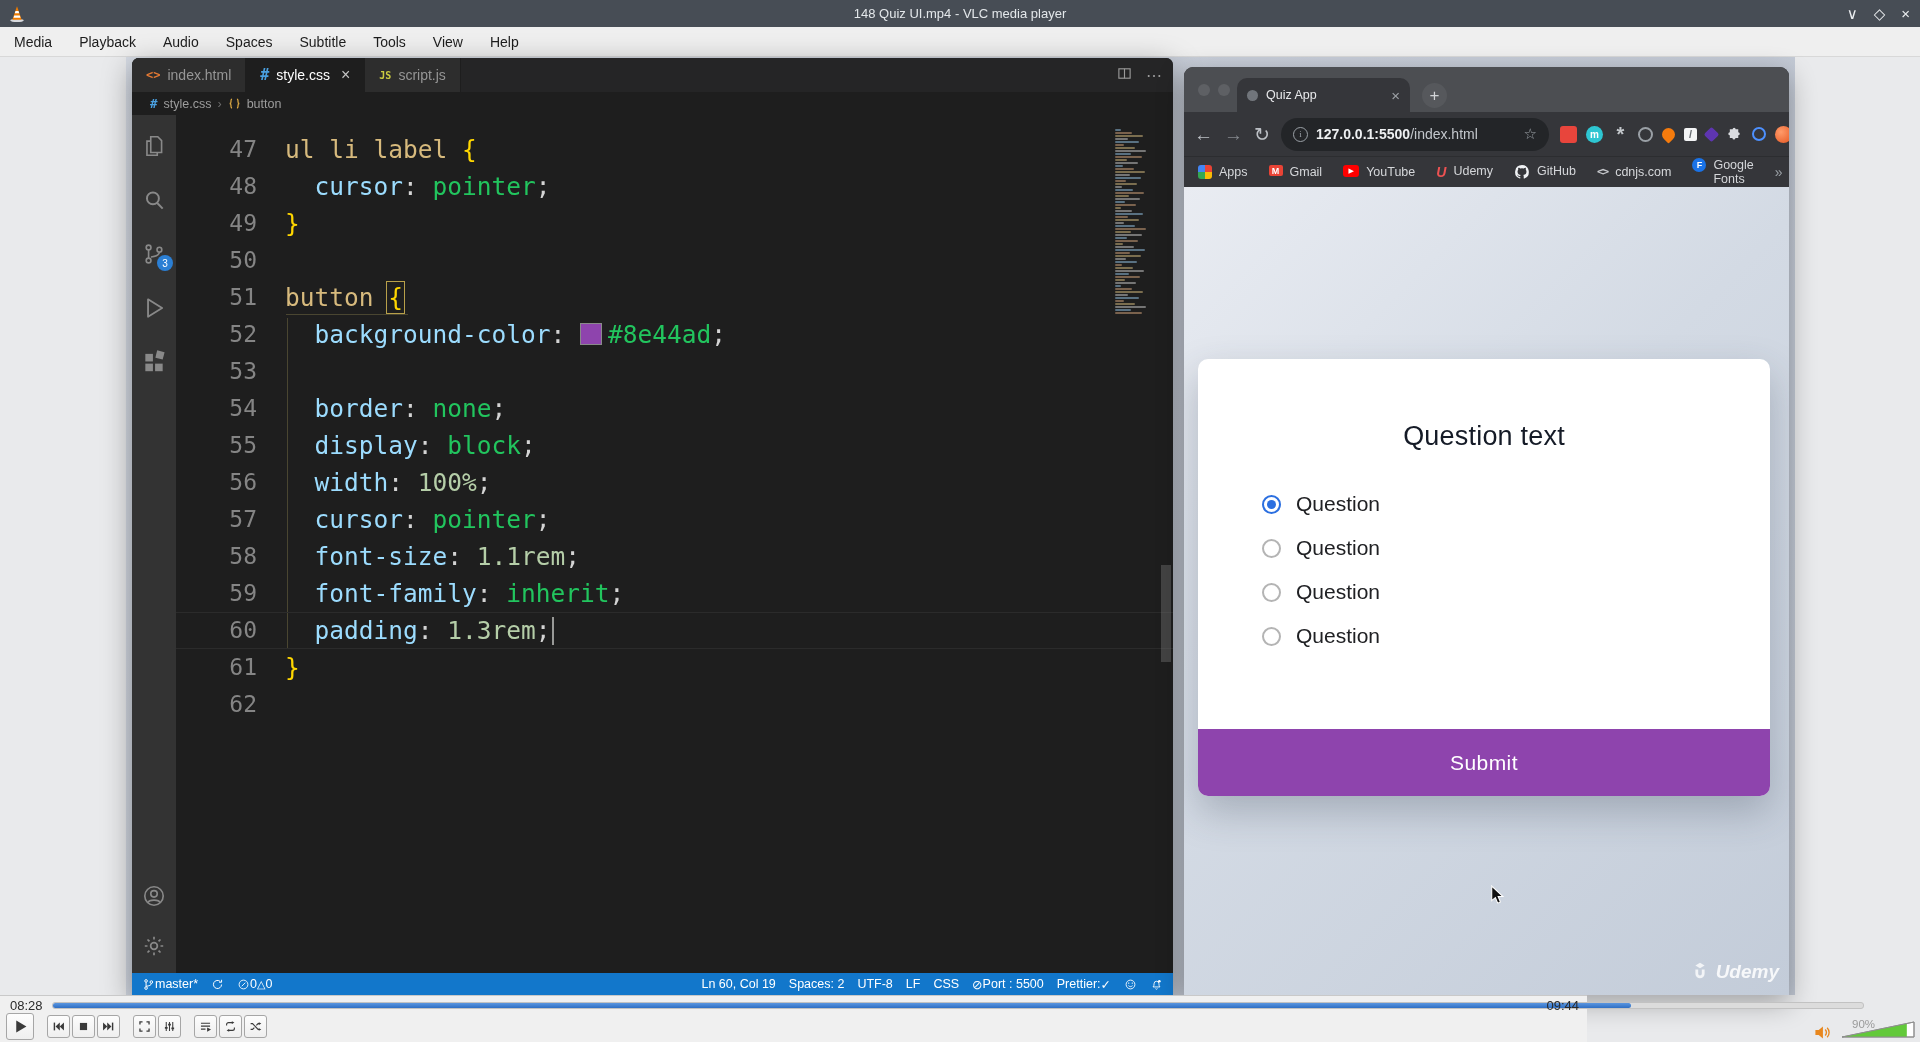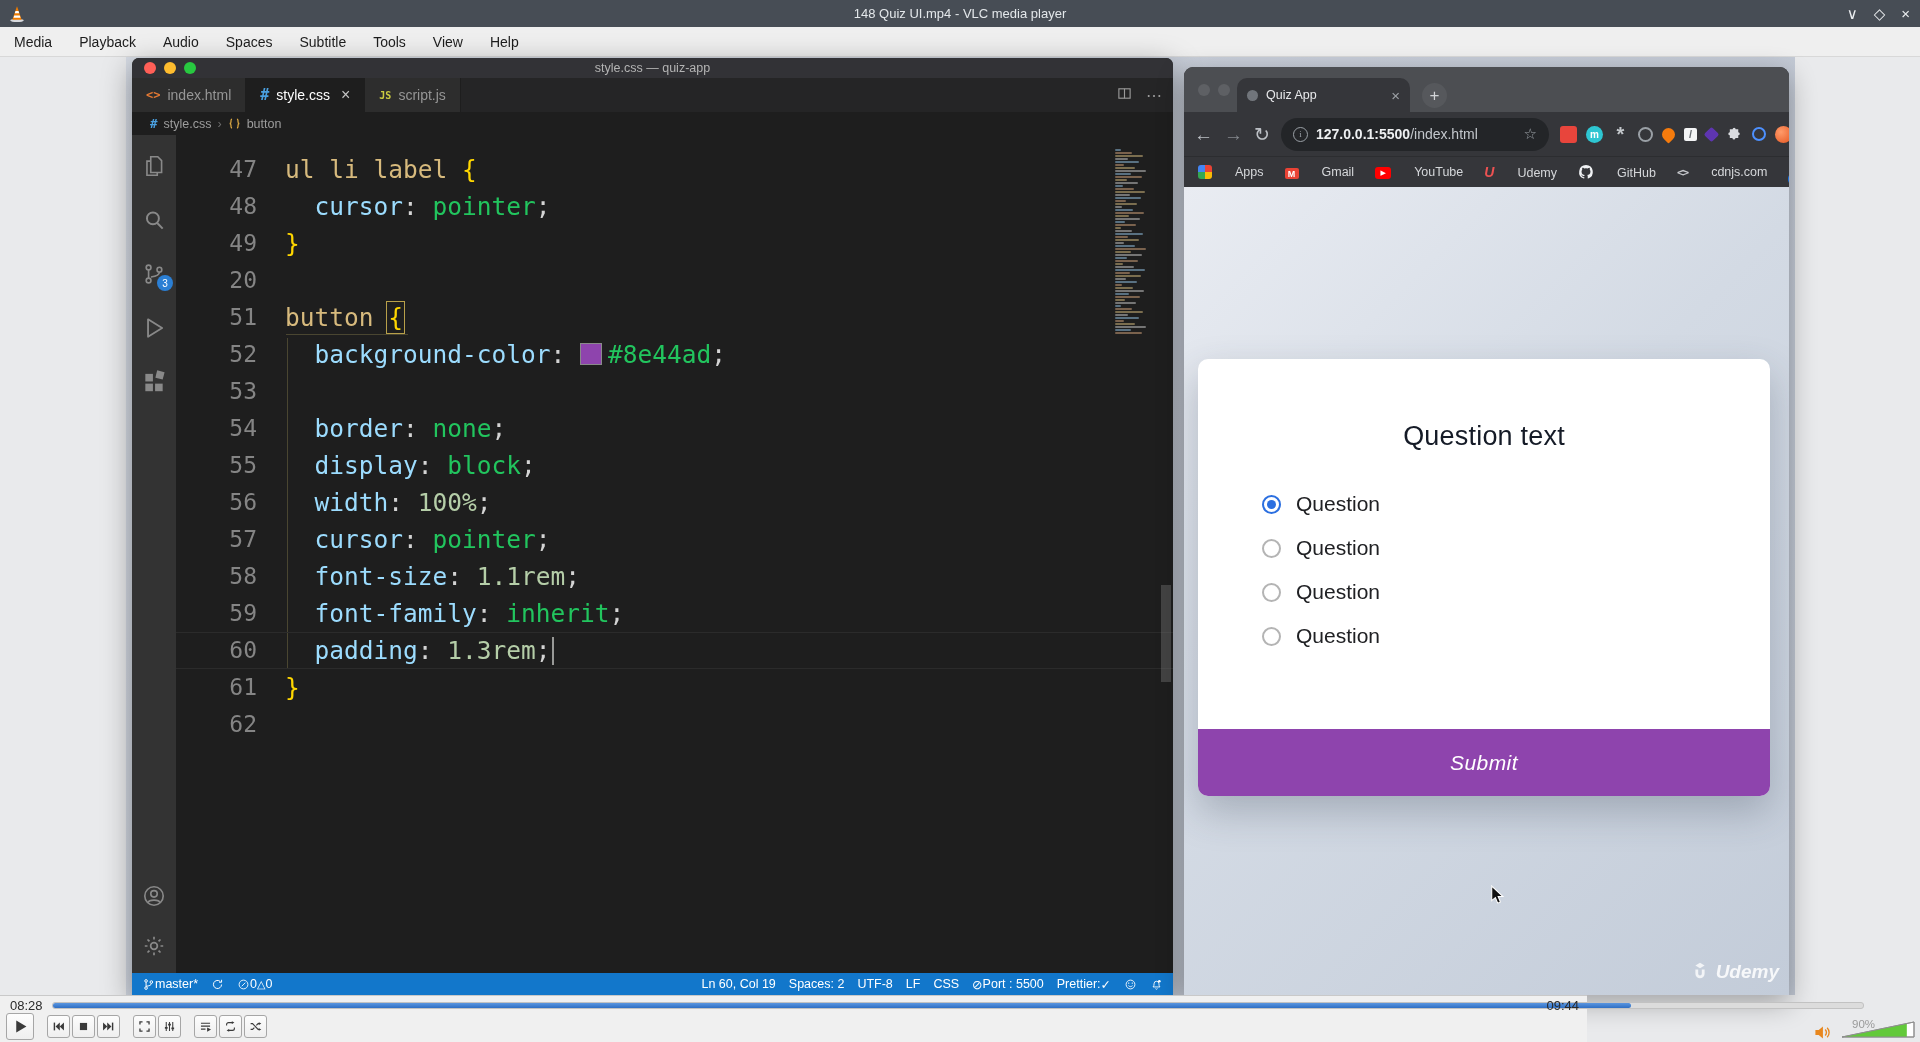--- a/index.html
+++ b/index.html
@@ -109,42 +109,42 @@
   .ext-gray-flower{color:#c3c7cb;font-size:20px;font-weight:bold;}
   .ext-gray-rings{border:2px solid #9aa0a6;border-radius:50%;width:11px;height:11px;}
   .ext-orange-drop{background:#f57b0d;border-radius:50% 50% 50% 12%;width:13px;height:13px;transform:rotate(-45deg);}
   .ext-white-pen{background:#f4f5f6;border-radius:2px;width:13px;height:13px;color:#6a6e73;font-size:11px;font-weight:bold;display:flex;align-items:center;justify-content:center;}
   .ext-purple-diamond{background:#5e35b1;width:11px;height:11px;transform:rotate(45deg);border-radius:2px;}
   .ext-puzzle svg{width:15px;height:15px;}
   .ext-blue-ring{border:2px solid #4d90fe;border-radius:50%;width:10px;height:10px;}
   .ext-profile-avatar{background:radial-gradient(circle at 35% 35%,#ff9b6a,#e5541e);border-radius:50%;}
   .cr-bookmarks{height:30px;background:#35363a;border-top:1px solid #2c2d30;display:flex;align-items:center;
     gap:21px;padding:0 14px;flex:0 0 auto;font-size:12.5px;color:#d5d7da;}
-  .bm{display:flex;align-items:flex-end;gap:23px;}
+  .bm{display:flex;align-items:flex-start;gap:7px;}
   .bm-ic{display:flex;align-items:center;justify-content:center;flex:0 0 auto;}
   .bm-apps{width:14px;height:14px;border-radius:3px;background:conic-gradient(#e94335 0 25%,#fabb05 25% 50%,#34a853 50% 75%,#4285f4 75%);}
   .bm-gmail{color:#fff;background:#e94335;width:14px;height:11px;border-radius:2px;font-size:9px;font-weight:bold;}
   .bm-youtube{background:#f00;width:16px;height:12px;border-radius:3px;color:#fff;font-size:7px;}
   .bm-udemy{color:#ec5252;font-weight:800;font-size:14px;font-style:italic;}
   .bm-cdnjs{color:#c8cace;font-size:11px;font-weight:bold;letter-spacing:-1px;font-family:"DejaVu Sans Mono",monospace;}
   .bm-google-fonts{background:#1a73e8;border-radius:50%;width:14px;height:14px;color:#fff;font-size:9px;font-weight:bold;}
   .bm-github svg{width:16px;height:16px;}
   .bm-chevrons{margin-left:auto;color:#9aa0a6;font-size:14px;}
   .cr-content{flex:1;position:relative;background:linear-gradient(135deg,#e9ecf2 0%,#d3dae4 45%,#c3ccd9 100%);}
   .quiz-card{position:absolute;left:14px;top:172px;width:572px;height:437px;background:#fff;border-radius:10px;
     box-shadow:0 16px 38px rgba(50,60,80,.28);}
   .quiz-title{text-align:center;margin-top:62px;font-size:27px;color:#151b27;font-weight:500;letter-spacing:.2px;}
   .options{margin:40px 0 0 64px;display:flex;flex-direction:column;gap:20px;}
   .opt{display:flex;align-items:center;gap:15px;}
   .radio{width:15px;height:15px;border-radius:50%;border:2px solid #b4b4b4;background:#fff;position:relative;flex:0 0 auto;}
   .radio.sel{border-color:#2b6fe0;}
   .radio.sel::after{content:"";position:absolute;left:3px;top:3px;width:9px;height:9px;border-radius:50%;background:#2b6fe0;}
   .opt-label{font-size:21px;color:#202124;}
   .submit-btn{position:absolute;left:0;bottom:0;width:100%;height:67px;background:#8e44ad;border:none;
-    border-radius:0 0 10px 10px;color:#fff;font-size:21px;font-family:"Liberation Sans",sans-serif;letter-spacing:.4px;font-style:italic;}
+    border-radius:0 0 10px 10px;color:#fff;font-size:21px;font-family:"Liberation Sans",sans-serif;letter-spacing:.4px;}
   .watermark{position:absolute;right:10px;bottom:12px;display:flex;align-items:center;gap:6px;
     color:rgba(255,255,255,.85);font-size:19px;font-weight:600;font-style:italic;}
   .watermark svg{width:20px;height:20px;opacity:.85;}
   .mouse-cursor{position:absolute;left:306px;top:818px;width:15px;height:21px;}
 
   
   .vlc-bottom{position:absolute;left:0;top:995px;width:1587px;height:47px;background:#f0f0f0;border-top:1px solid #c9c9c9;box-sizing:border-box;}
   .t-elapsed{position:absolute;left:10px;top:2px;font-size:13px;color:#2a2a2a;}
   .t-total{position:absolute;right:8px;top:2px;font-size:13px;color:#2a2a2a;}
   .seek{position:absolute;left:52px;top:6px;width:1812px;height:7px;border-radius:3px;background:#dcdcdc;
@@ -190,28 +190,20 @@
       <span class="menu-item">Subtitle</span>
       <span class="menu-item">Tools</span>
       <span class="menu-item">View</span>
       <span class="menu-item">Help</span>
     </div>
 
   <div class="video">
     <div class="desktop"></div>
 
     <div class="vscode">
-      <div class="vs-titlebar">
-        <div class="traffic">
-          <span class="tl red"></span>
-          <span class="tl yellow"></span>
-          <span class="tl green"></span>
-        </div>
-        <div class="vs-title">style.css — quiz-app</div>
-      </div>
 
       <div class="vs-tabbar" id="vstabs">
           <div class="vstab">
             <span class="tab-glyph g-html">&lt;&gt;</span>
             <span class="tab-label">index.html</span>
           </div>
           <div class="vstab active">
             <span class="tab-glyph g-css">#</span>
             <span class="tab-label">style.css</span>
             <span class="tab-close">×</span>
@@ -288,21 +280,21 @@
             </div>
             <div class="code-row">
               <span class="gut">48</span>
               <span class="lc"><span class="tk-pun">  </span><span class="tk-prop">cursor</span><span class="tk-pun">: </span><span class="tk-val">pointer</span><span class="tk-pun">;</span></span>
             </div>
             <div class="code-row">
               <span class="gut">49</span>
               <span class="lc"><span class="tk-brace">}</span></span>
             </div>
             <div class="code-row">
-              <span class="gut">20</span>
+              <span class="gut">50</span>
               <span class="lc"></span>
             </div>
             <div class="code-row">
               <span class="gut">51</span>
               <span class="lc"><span class="tk-sel">button </span><span class="tk-brace brk">{</span></span>
             </div>
             <div class="code-row">
               <span class="gut">52</span>
               <span class="lc"><span class="tk-pun">  </span><span class="tk-prop">background-color</span><span class="tk-pun">: </span><span class="swatch" style="background: rgb(142, 68, 173);"></span><span class="tk-val">#8e44ad</span><span class="tk-pun">;</span></span>
             </div>

